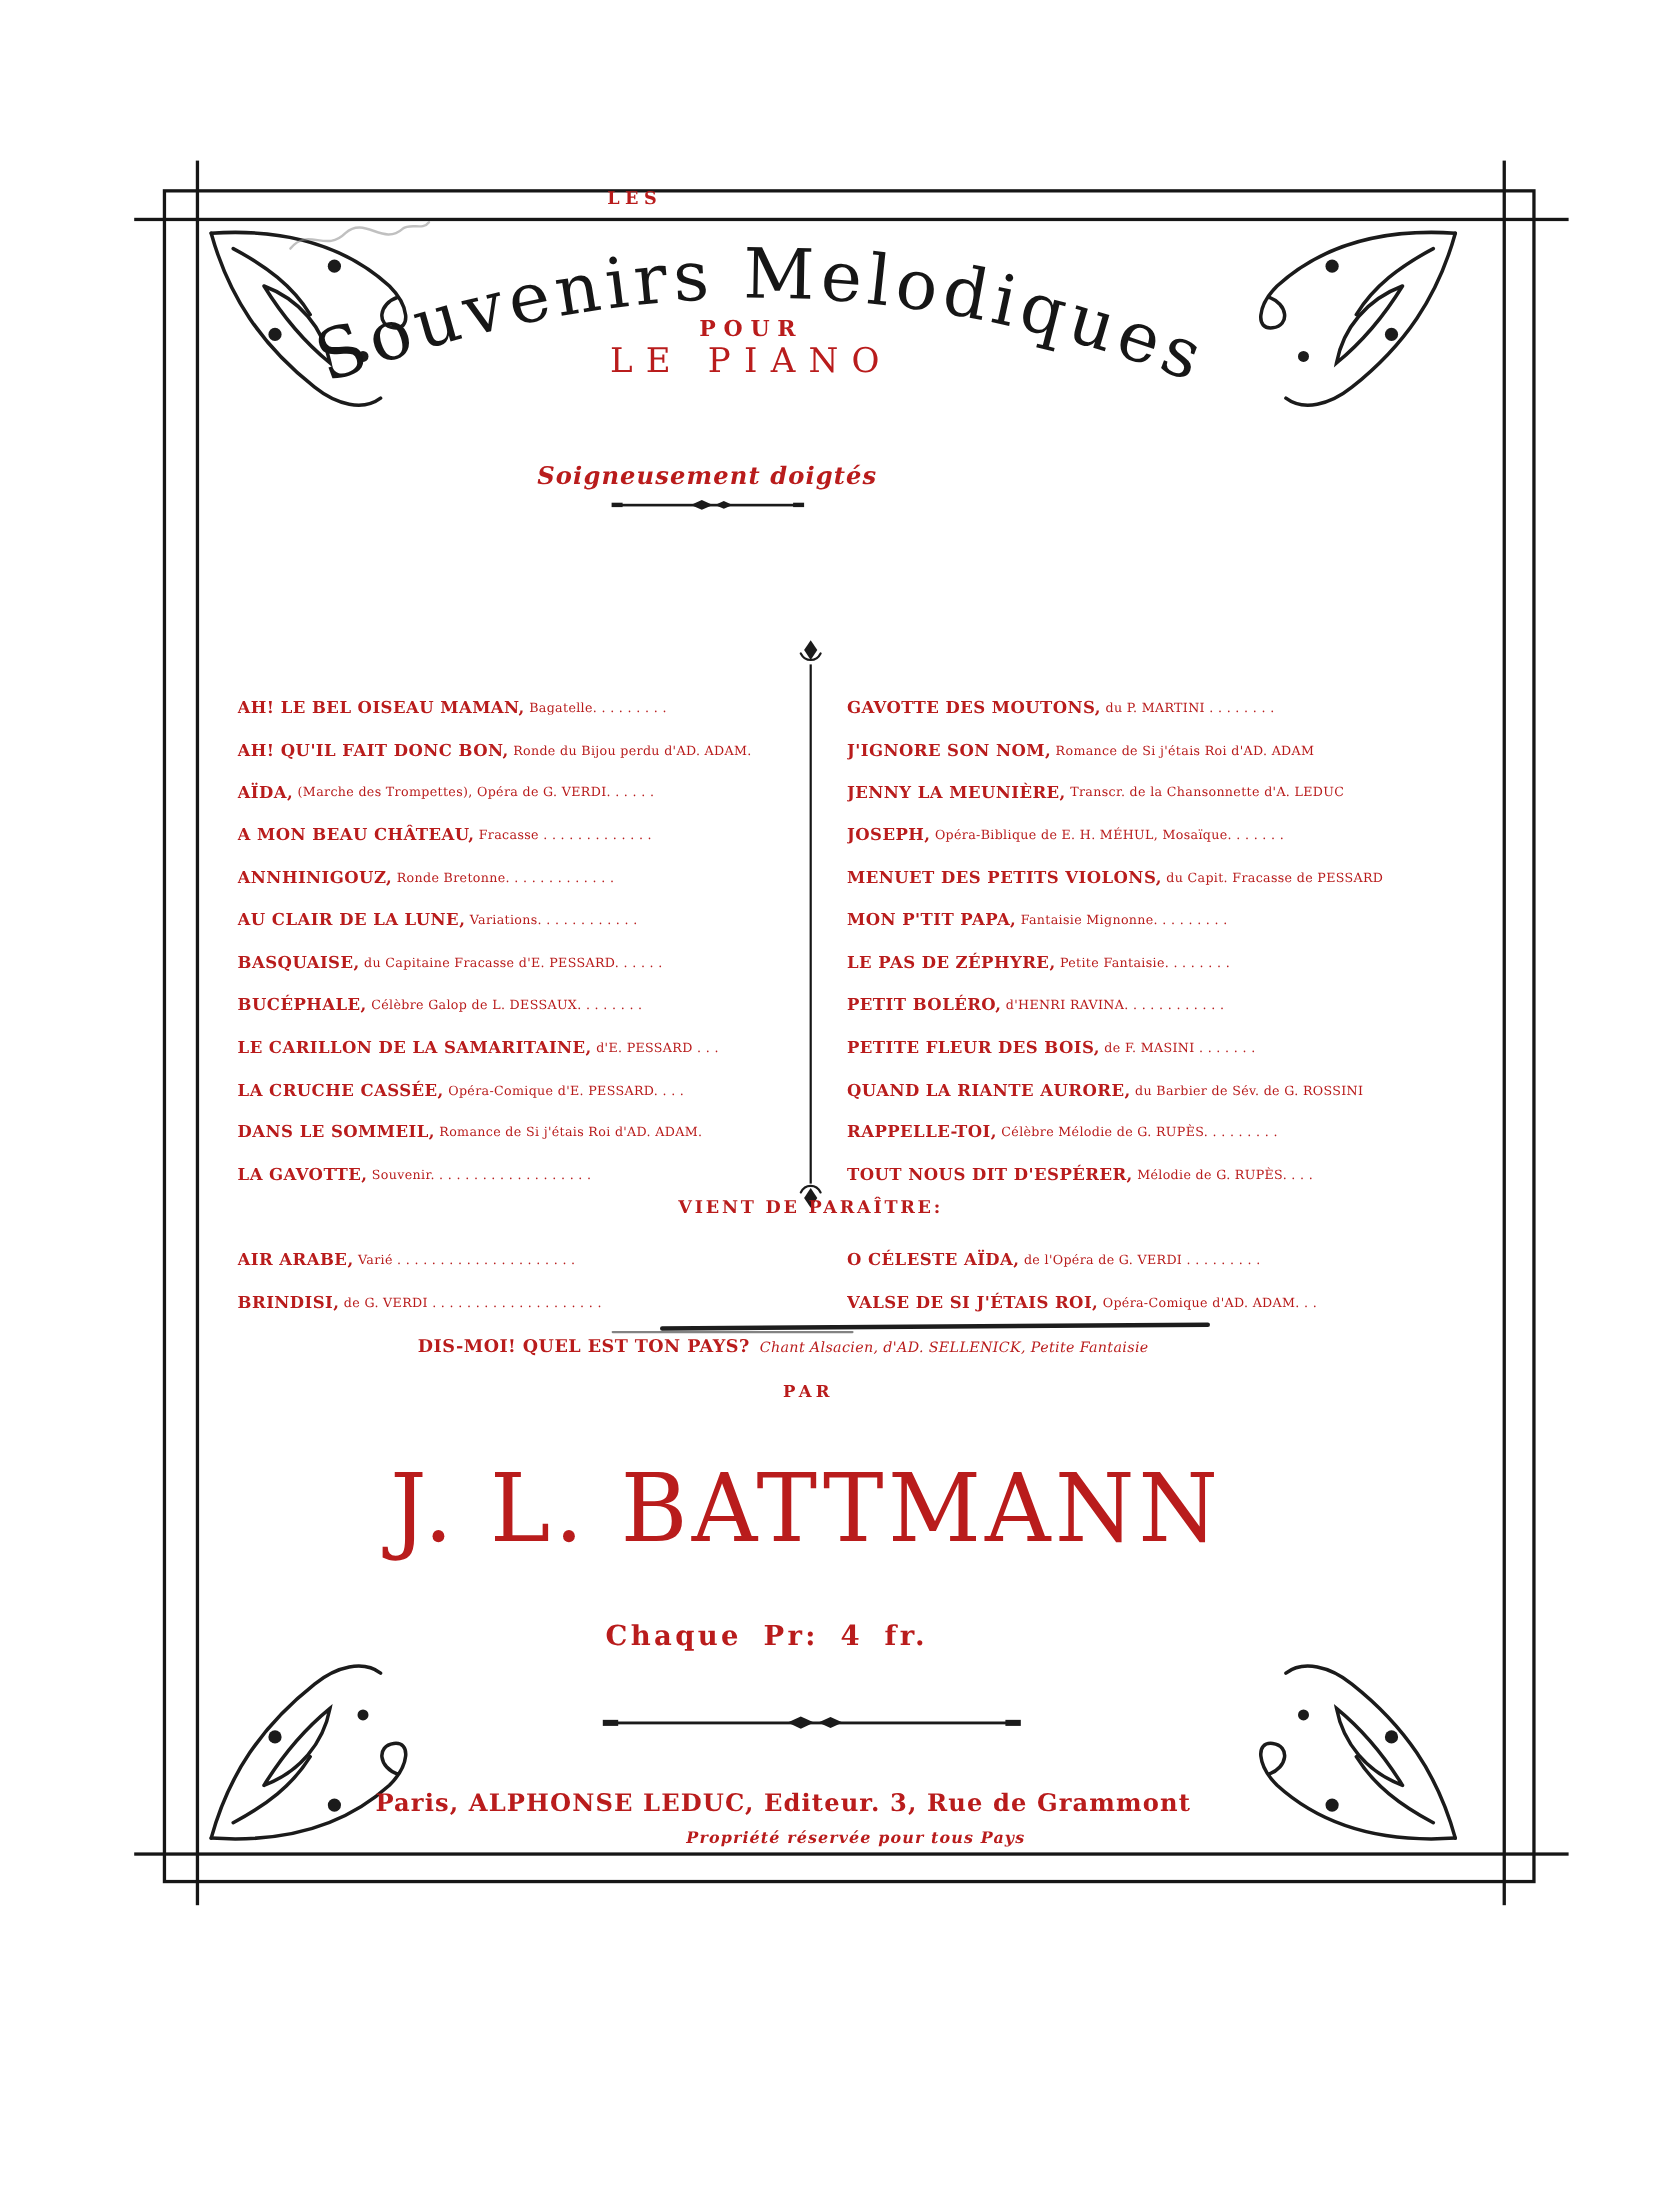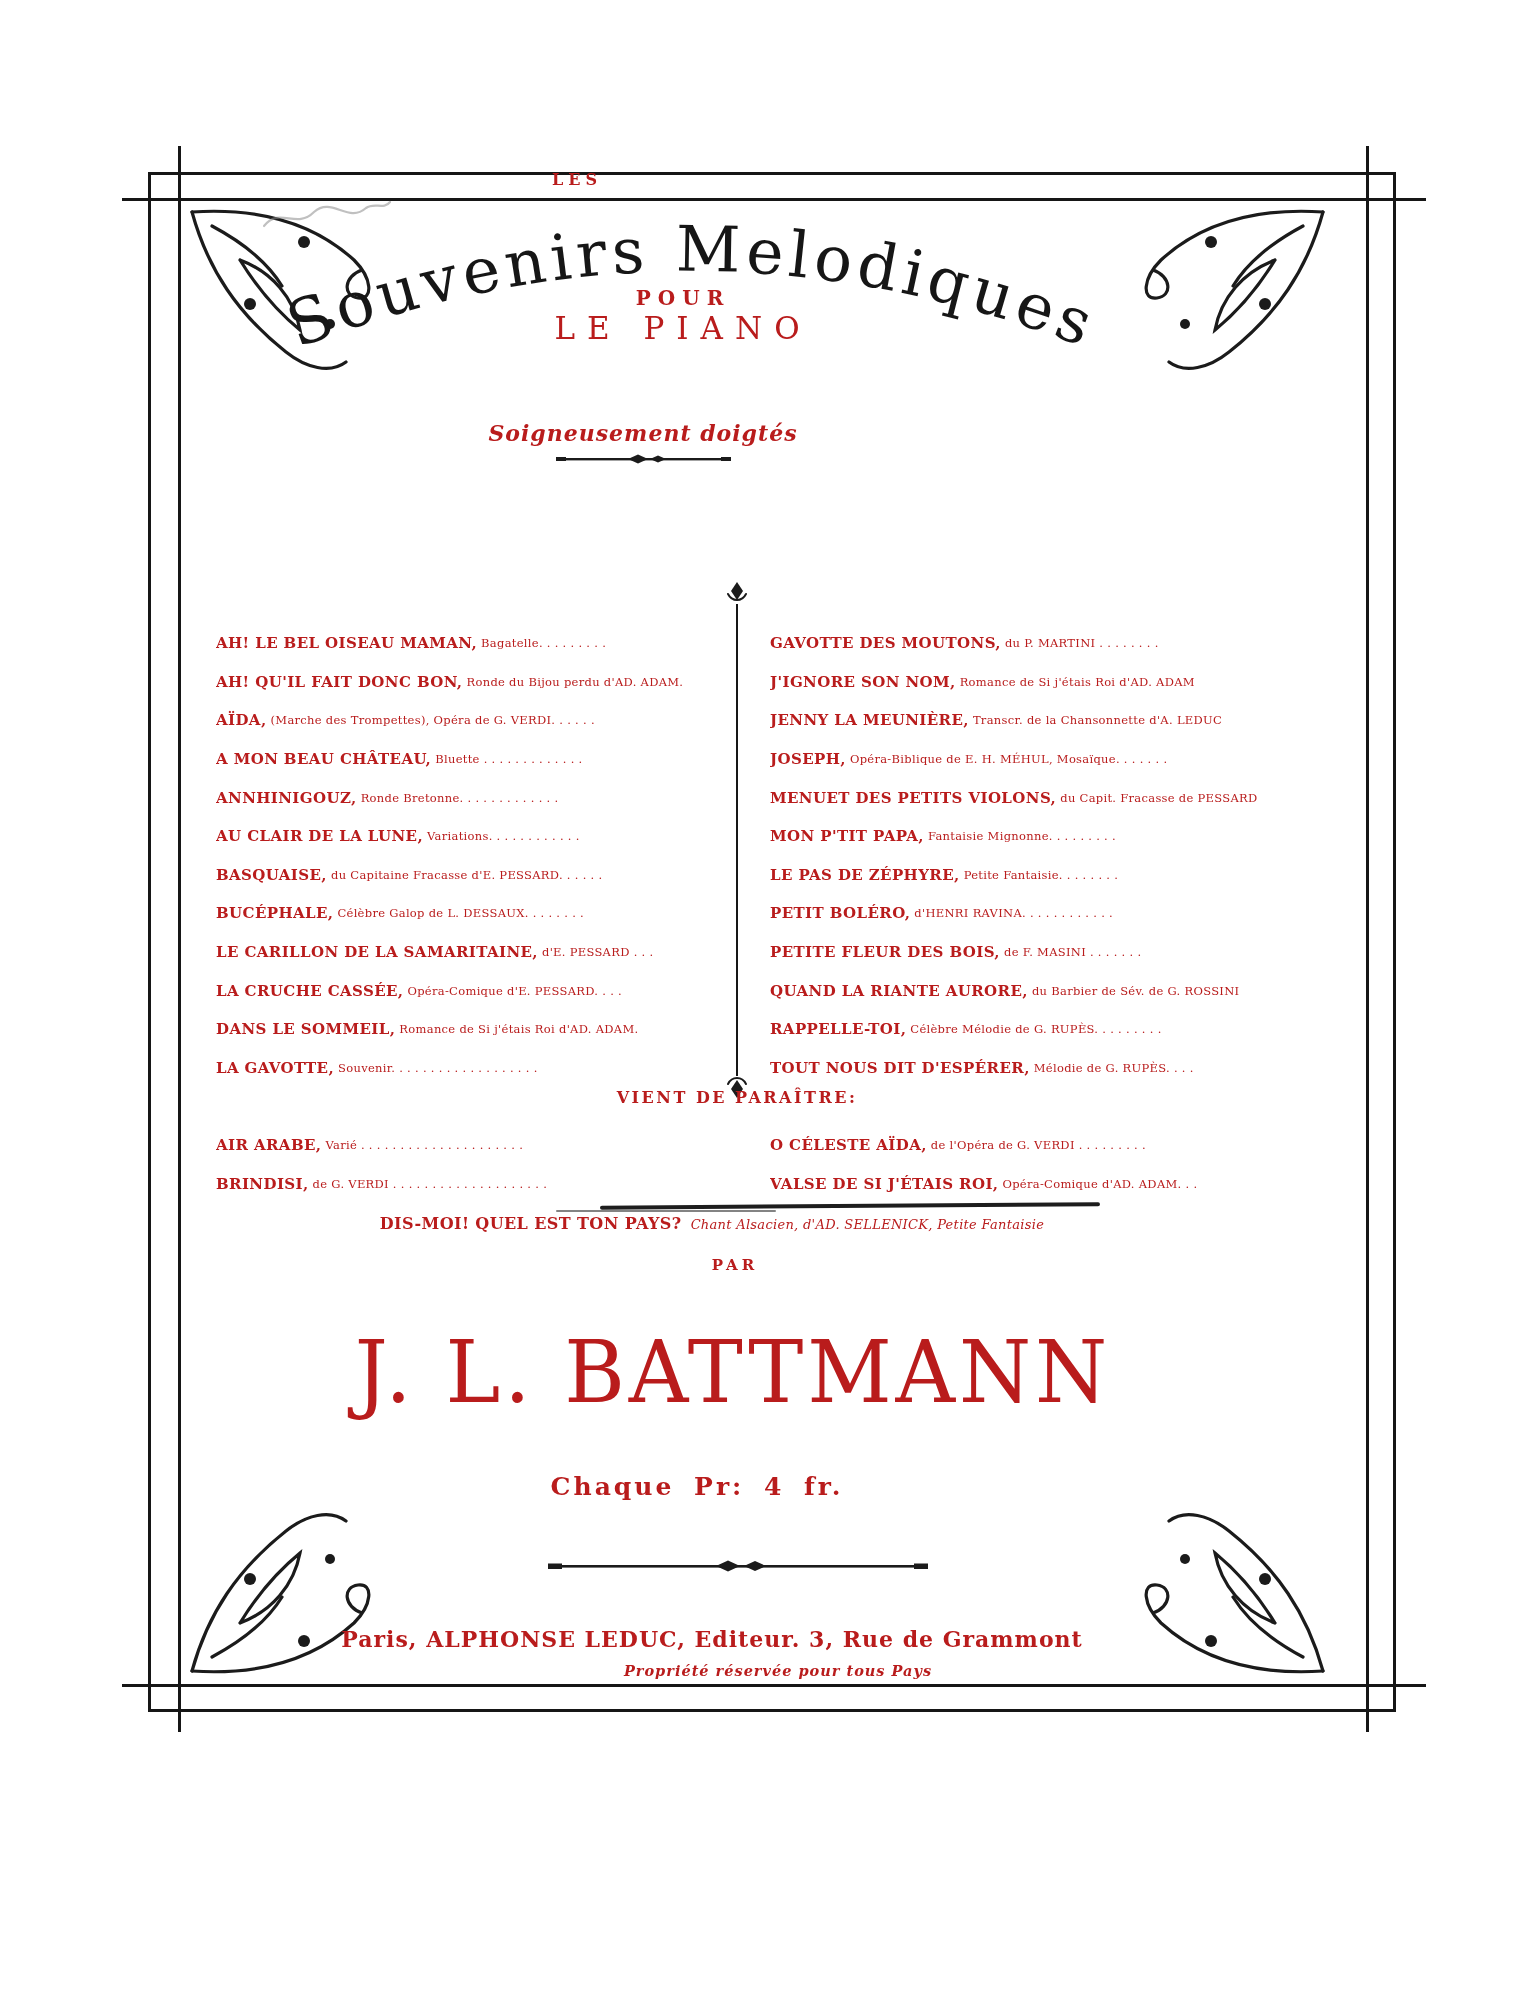--- a/index.html
+++ b/index.html
@@ -129,21 +129,21 @@
         <span class="item-detail">Ronde du Bijou perdu d'AD. ADAM.</span>
       </div>
 
       <div class="cat-row">
         <span class="item-name">AÏDA,</span>
         <span class="item-detail">(Marche des Trompettes), Opéra de G. VERDI. . . . . .</span>
       </div>
 
       <div class="cat-row">
         <span class="item-name">A MON BEAU CHÂTEAU,</span>
-        <span class="item-detail">Bluette . . . . . . . . . . . . .</span>
+        <span class="item-detail">Fracasse . . . . . . . . . . . . .</span>
       </div>
 
       <div class="cat-row">
         <span class="item-name">ANNHINIGOUZ,</span>
         <span class="item-detail">Ronde Bretonne. . . .   . . . . . . . . .</span>
       </div>
 
       <div class="cat-row">
         <span class="item-name">AU CLAIR DE LA LUNE,</span>
         <span class="item-detail">Variations. . . . . . . . .  . . .</span>

